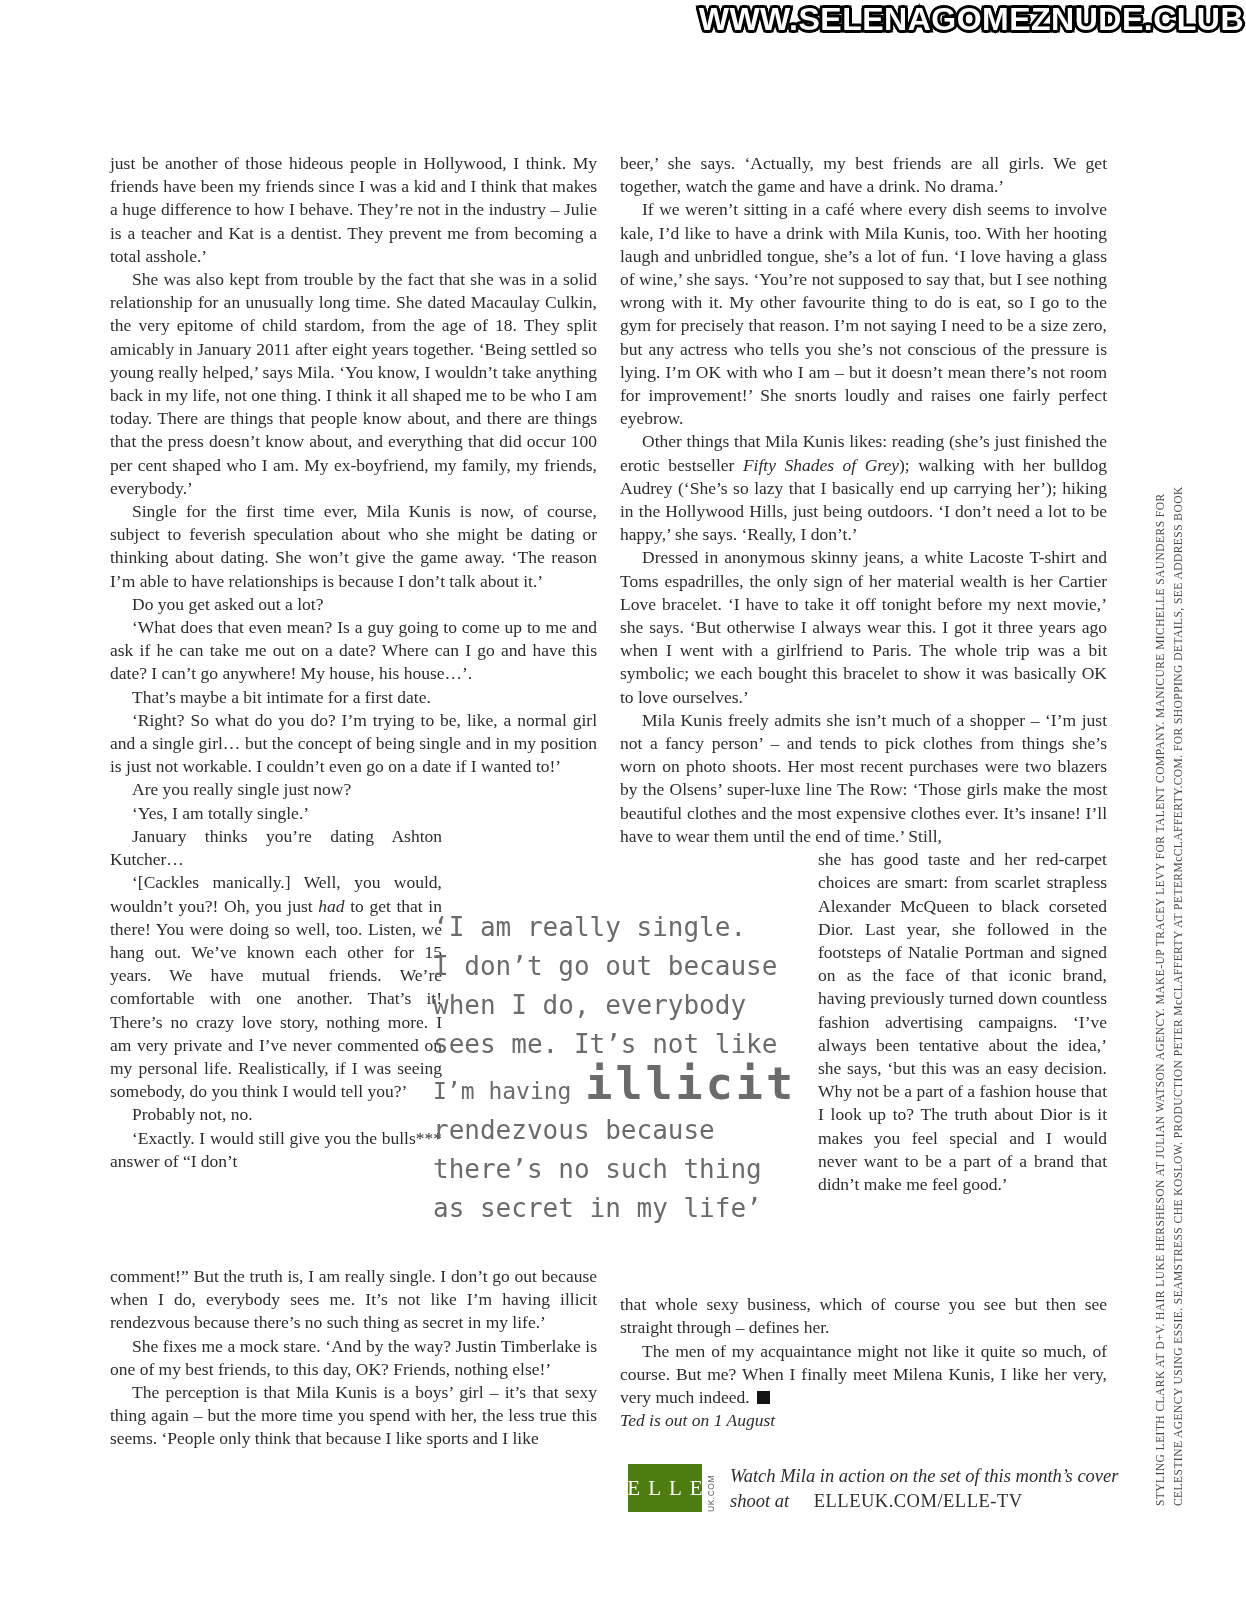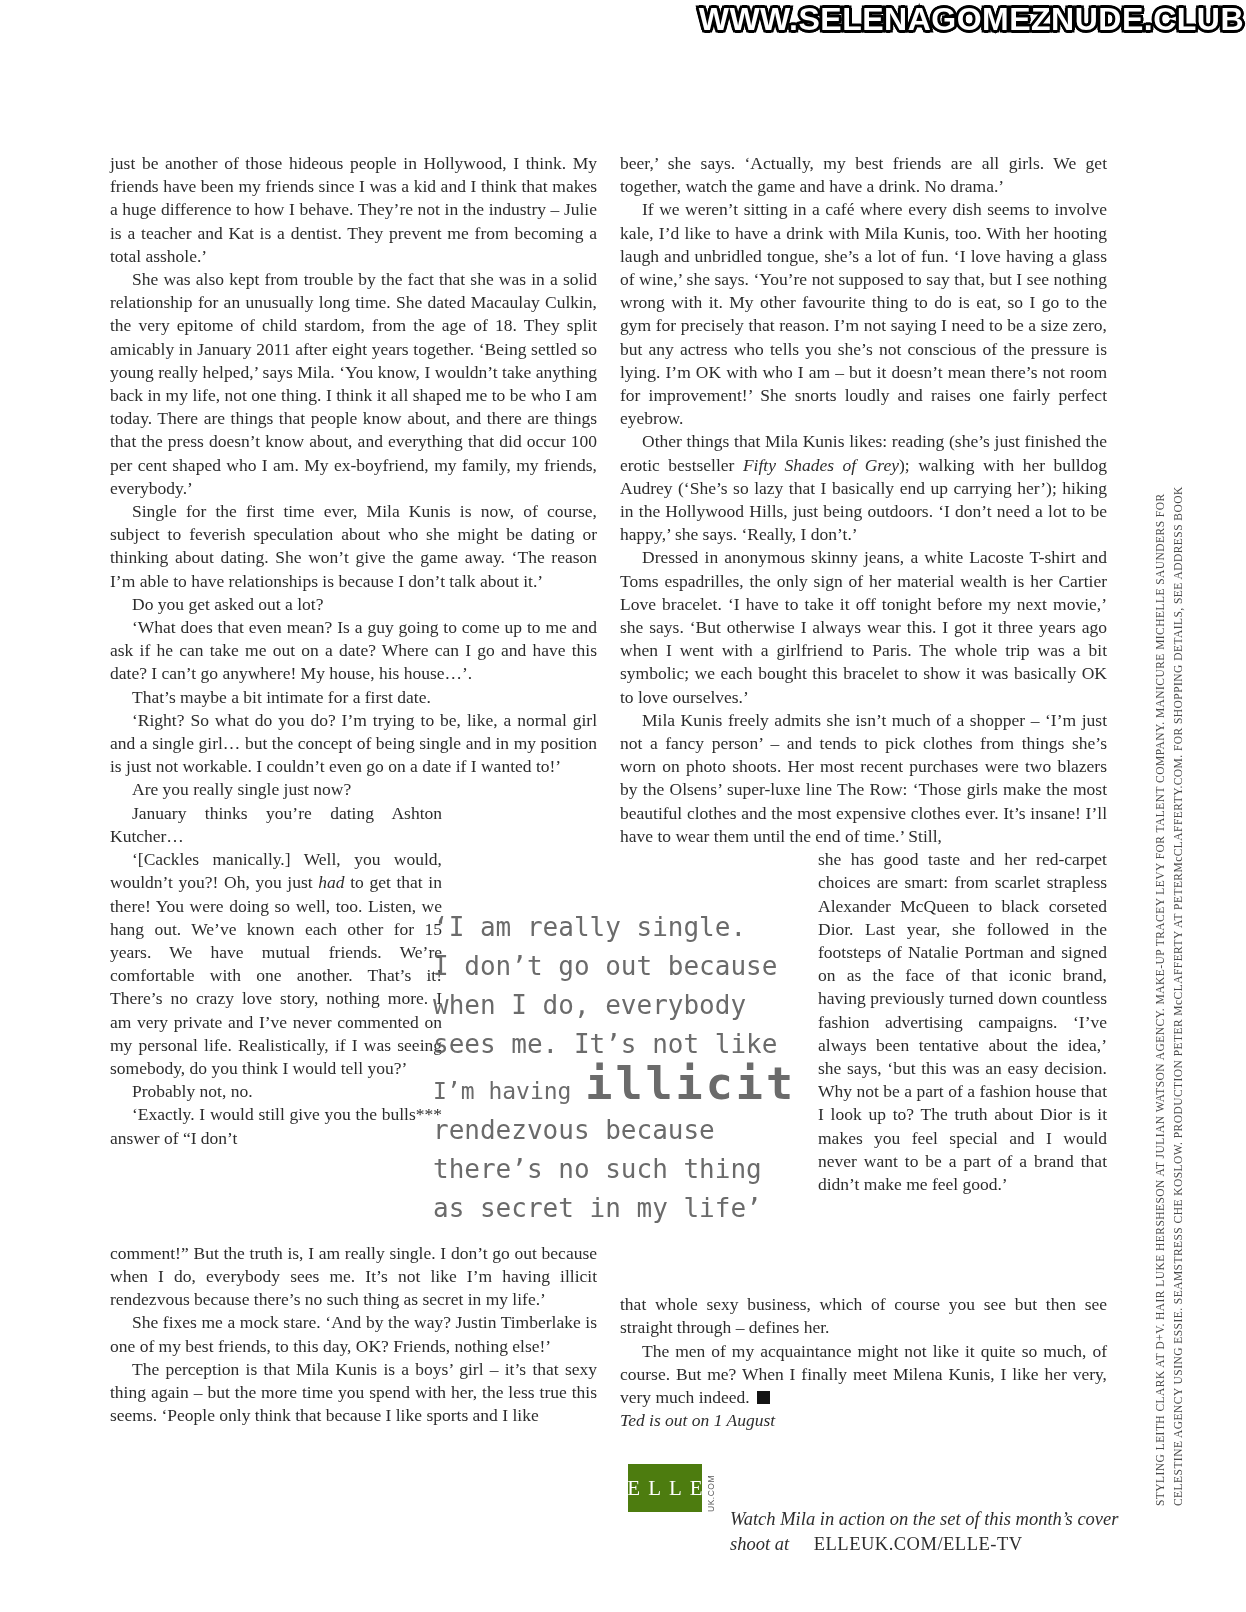--- a/index.html
+++ b/index.html
@@ -62,38 +62,39 @@
     font-family:"Liberation Serif", serif;font-size:21px;
     letter-spacing:8px;text-indent:8px;flex:none;
   }
   .elle-ukcom{
     writing-mode:vertical-rl;transform:rotate(180deg);
     font-family:"Liberation Sans", sans-serif;font-size:8.5px;color:#5a5a5a;
     letter-spacing:0.5px;height:48px;margin-left:4px;flex:none;
     display:flex;align-items:center;
   }
   .promo{margin-left:14px;font-size:18.5px;line-height:25px;color:#2d2d2d;}
-  .promo .it{font-style:italic;margin-top:43px;}
+  .promo .it{font-style:italic;}
   .promo .url{font-style:normal;letter-spacing:0.5px;margin-left:20px;}
 </style>
 </head>
 <body>
 
 <div class="watermark">WWW.SELENAGOMEZNUDE.CLUB</div>
 
 <div class="col col-left">
   <div>
       <p class="para">just be another of those hideous people in Hollywood, I think. My friends have been my friends since I was a kid and I think that makes a huge difference to how I behave. They’re not in the industry – Julie is a teacher and Kat is a dentist. They prevent me from becoming a total asshole.’</p>
       <p class="para ind">She was also kept from trouble by the fact that she was in a solid relationship for an unusually long time. She dated Macaulay Culkin, the very epitome of child stardom, from the age of 18. They split amicably in January 2011 after eight years together. ‘Being settled so young really helped,’ says Mila. ‘You know, I wouldn’t take anything back in my life, not one thing. I think it all shaped me to be who I am today. There are things that people know about, and there are things that the press doesn’t know about, and everything that did occur 100 per cent shaped who I am. My ex-boyfriend, my family, my friends, everybody.’</p>
       <p class="para ind">Single for the first time ever, Mila Kunis is now, of course, subject to feverish speculation about who she might be dating or thinking about dating. She won’t give the game away. ‘The reason I’m able to have relationships is because I don’t talk about it.’</p>
       <p class="para ind">Do you get asked out a lot?</p>
       <p class="para ind">‘What does that even mean? Is a guy going to come up to me and ask if he can take me out on a date? Where can I go and have this date? I can’t go anywhere! My house, his house…’.</p>
       <p class="para ind">That’s maybe a bit intimate for a first date.</p>
       <p class="para ind">‘Right? So what do you do? I’m trying to be, like, a normal girl and a single girl… but the concept of being single and in my position is just not workable. I couldn’t even go on a date if I wanted to!’</p>
       <p class="para ind">Are you really single just now?</p>
+      <p class="para ind">‘Yes, I am totally single.’</p>
     </div>
   <div class="qspacer sp-l"></div>
   <div>
       <p class="para ind">January thinks you’re dating Ashton Kutcher…</p>
       <p class="para ind">‘[Cackles manically.] Well, you would, wouldn’t you?! Oh, you just <i>had</i> to get that in there! You were doing so well, too. Listen, we hang out. We’ve known each other for 15 years. We have mutual friends. We’re comfortable with one another. That’s it! There’s no crazy love story, nothing more. I am very private and I’ve never commented on my personal life. Realistically, if I was seeing somebody, do you think I would tell you?’</p>
       <p class="para ind">Probably not, no.</p>
       <p class="para ind">‘Exactly. I would still give you the bulls*** answer of “I don’t</p>
     </div>
   <div class="clr-r">
       <p class="para">comment!” But the truth is, I am really single. I don’t go out because when I do, everybody sees me. It’s not like I’m having illicit rendezvous because there’s no such thing as secret in my life.’</p>

